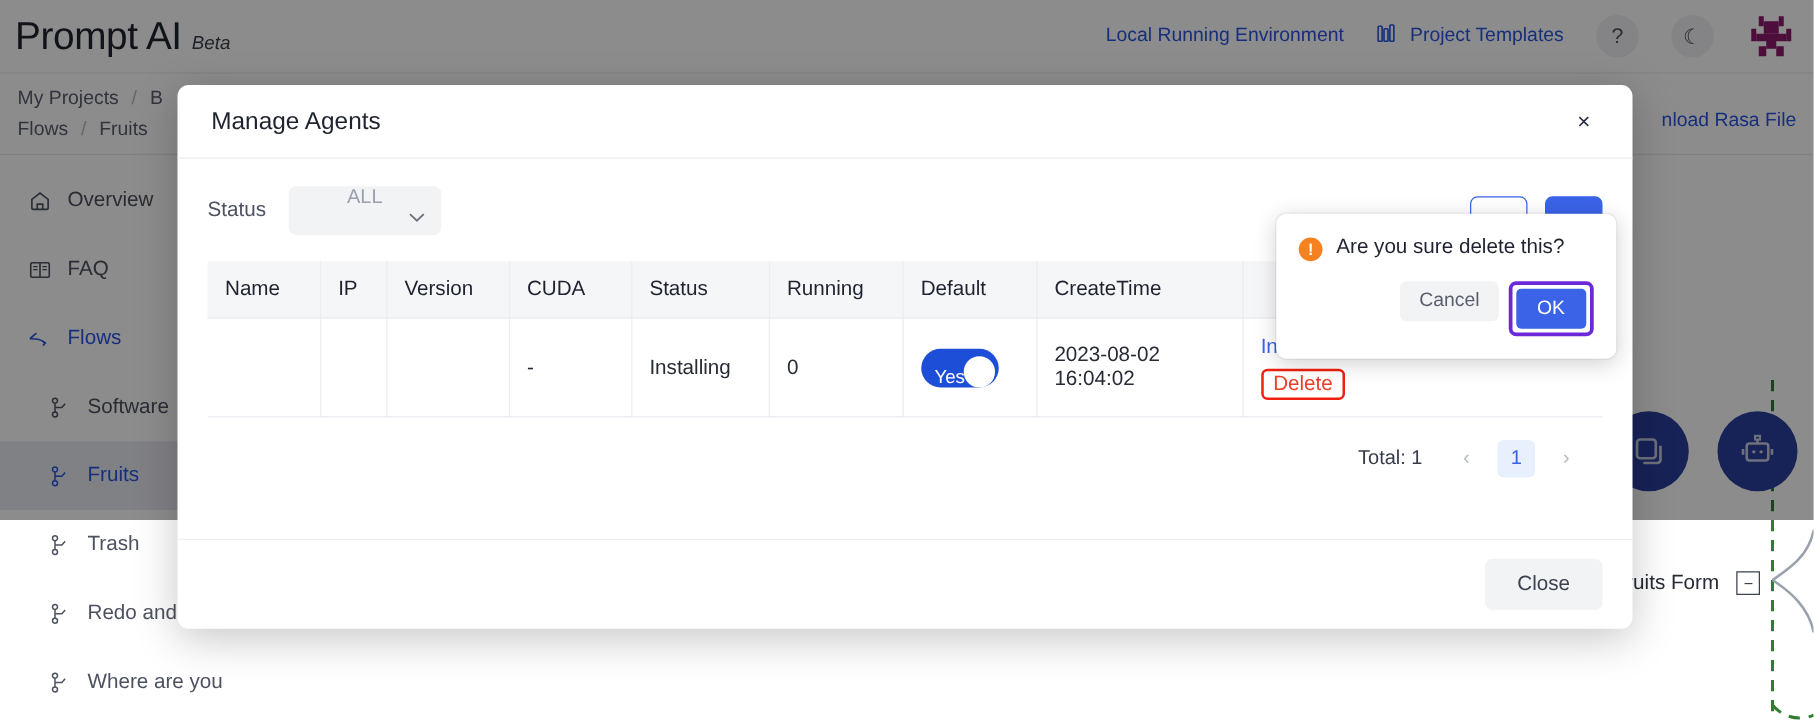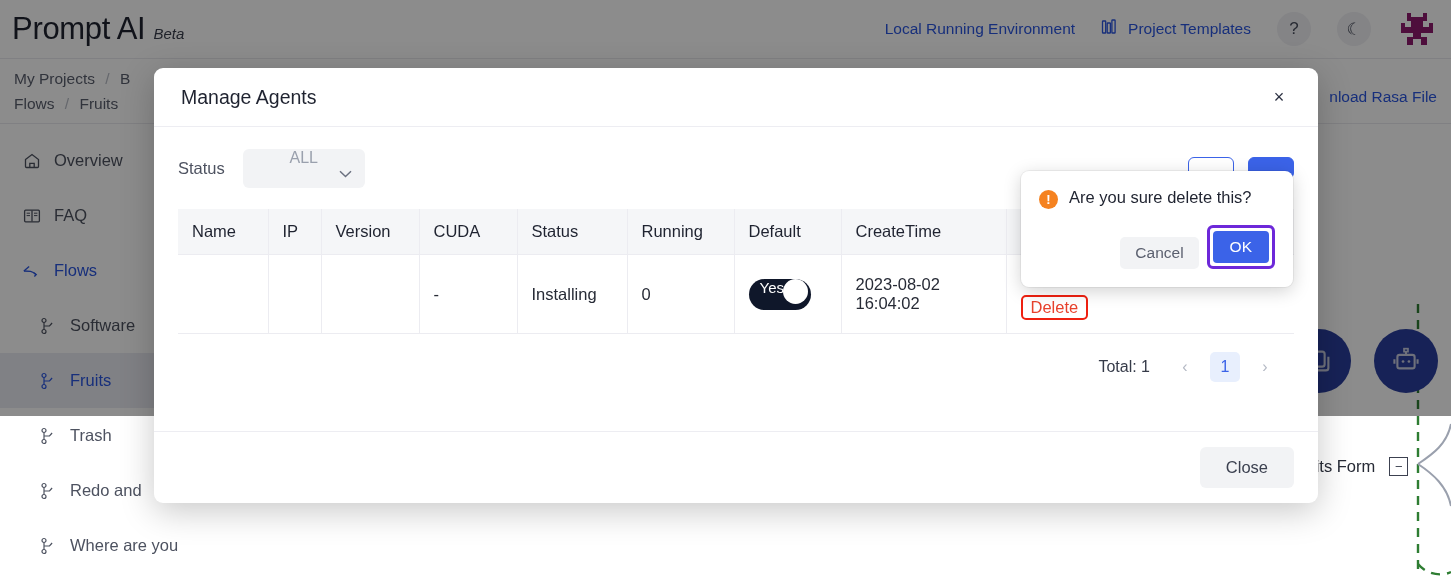--- a/index.html
+++ b/index.html
@@ -87,21 +87,21 @@
     background: #2b3f9e;
     display: flex; align-items: center; justify-content: center;
     cursor: pointer;
   }
 
   
   .overlay { position: absolute; inset: 0; background: rgba(0,0,0,0.45); }
 
   
   .modal {
-    position: absolute; left: 154px; top: 68px; width: 1164px; height: 435px;
+    position: absolute; left: 142px; top: 68px; width: 1164px; height: 435px;
     background: #ffffff; border-radius: 9px;
     box-shadow: 0 8px 34px rgba(0,0,0,0.22);
     display: flex; flex-direction: column;
   }
   .modal-head {
     height: 59px; border-bottom: 1px solid #ededf2;
     display: flex; align-items: center; padding: 0 27px;
   }
   .modal-title { font-size: 19.5px; color: #1f2330; }
   .modal-x {
@@ -149,22 +149,22 @@
   }
   .tbl th:last-child { border-right: none; }
   .tbl td {
     font-size: 16.5px; color: #272b36; padding: 13px 14px;
     border-bottom: 1px solid #ececf1; border-right: 1px solid #ececf1;
     vertical-align: middle; height: 74px; word-break: break-word;
   }
   .tbl td:last-child { border-right: none; }
 
   .toggle {
-    width: 62px; height: 31px; border-radius: 16px; background: #0f172a;
-    display: flex; align-items: flex-start; cursor: pointer; position: relative;
+    width: 62px; height: 31px; border-radius: 16px; background: #1d4ed8;
+    display: flex; align-items: flex-end; cursor: pointer; position: relative;
   }
   .toggle-lbl { color: #ffffff; font-size: 15px; padding-left: 11px; }
   .toggle-knob {
     position: absolute; right: 3px; width: 25px; height: 25px;
     border-radius: 50%; background: #ffffff;
   }
   .act-link { color: #3b63e8; font-size: 16.5px; cursor: pointer; display: block; white-space: nowrap; }
   .act-del {
     color: #e8412c; font-size: 16.5px; cursor: pointer;
     border: 2px solid #ef2010; border-radius: 5px;
@@ -194,21 +194,21 @@
     box-shadow: 0 4px 18px rgba(0,0,0,0.18), 0 0 0 1px rgba(0,0,0,0.05);
     padding: 17px 18px 0 18px;
   }
   .pop-msg { display: flex; align-items: flex-start; gap: 11px; }
   .warn-ico {
     width: 19px; height: 19px; border-radius: 50%; background: #f58220;
     color: #ffffff; font-size: 13px; font-weight: bold;
     display: flex; align-items: center; justify-content: center; flex: 0 0 auto; margin-top: 2px;
   }
   .pop-txt { font-size: 16.5px; color: #1f2330; }
-  .pop-btns { display: flex; justify-content: flex-end; align-items: flex-end; gap: 8px; margin-top: 16px; }
+  .pop-btns { display: flex; justify-content: flex-end; align-items: flex-start; gap: 8px; margin-top: 16px; }
   .pop-cancel {
     background: #f2f3f5; border: none; border-radius: 5px; color: #5a5f6e;
     font-size: 15.5px; padding: 7px 15px; cursor: pointer;
     font-family: "Liberation Sans", sans-serif;
   }
   .ok-wrap { border: 3px solid #6d28d9; border-radius: 6px; padding: 3px; }
   .pop-ok {
     background: #3b63e8; border: none; border-radius: 4px; color: #ffffff;
     font-size: 15.5px; padding: 7px 17px; cursor: pointer;
     font-family: "Liberation Sans", sans-serif;

